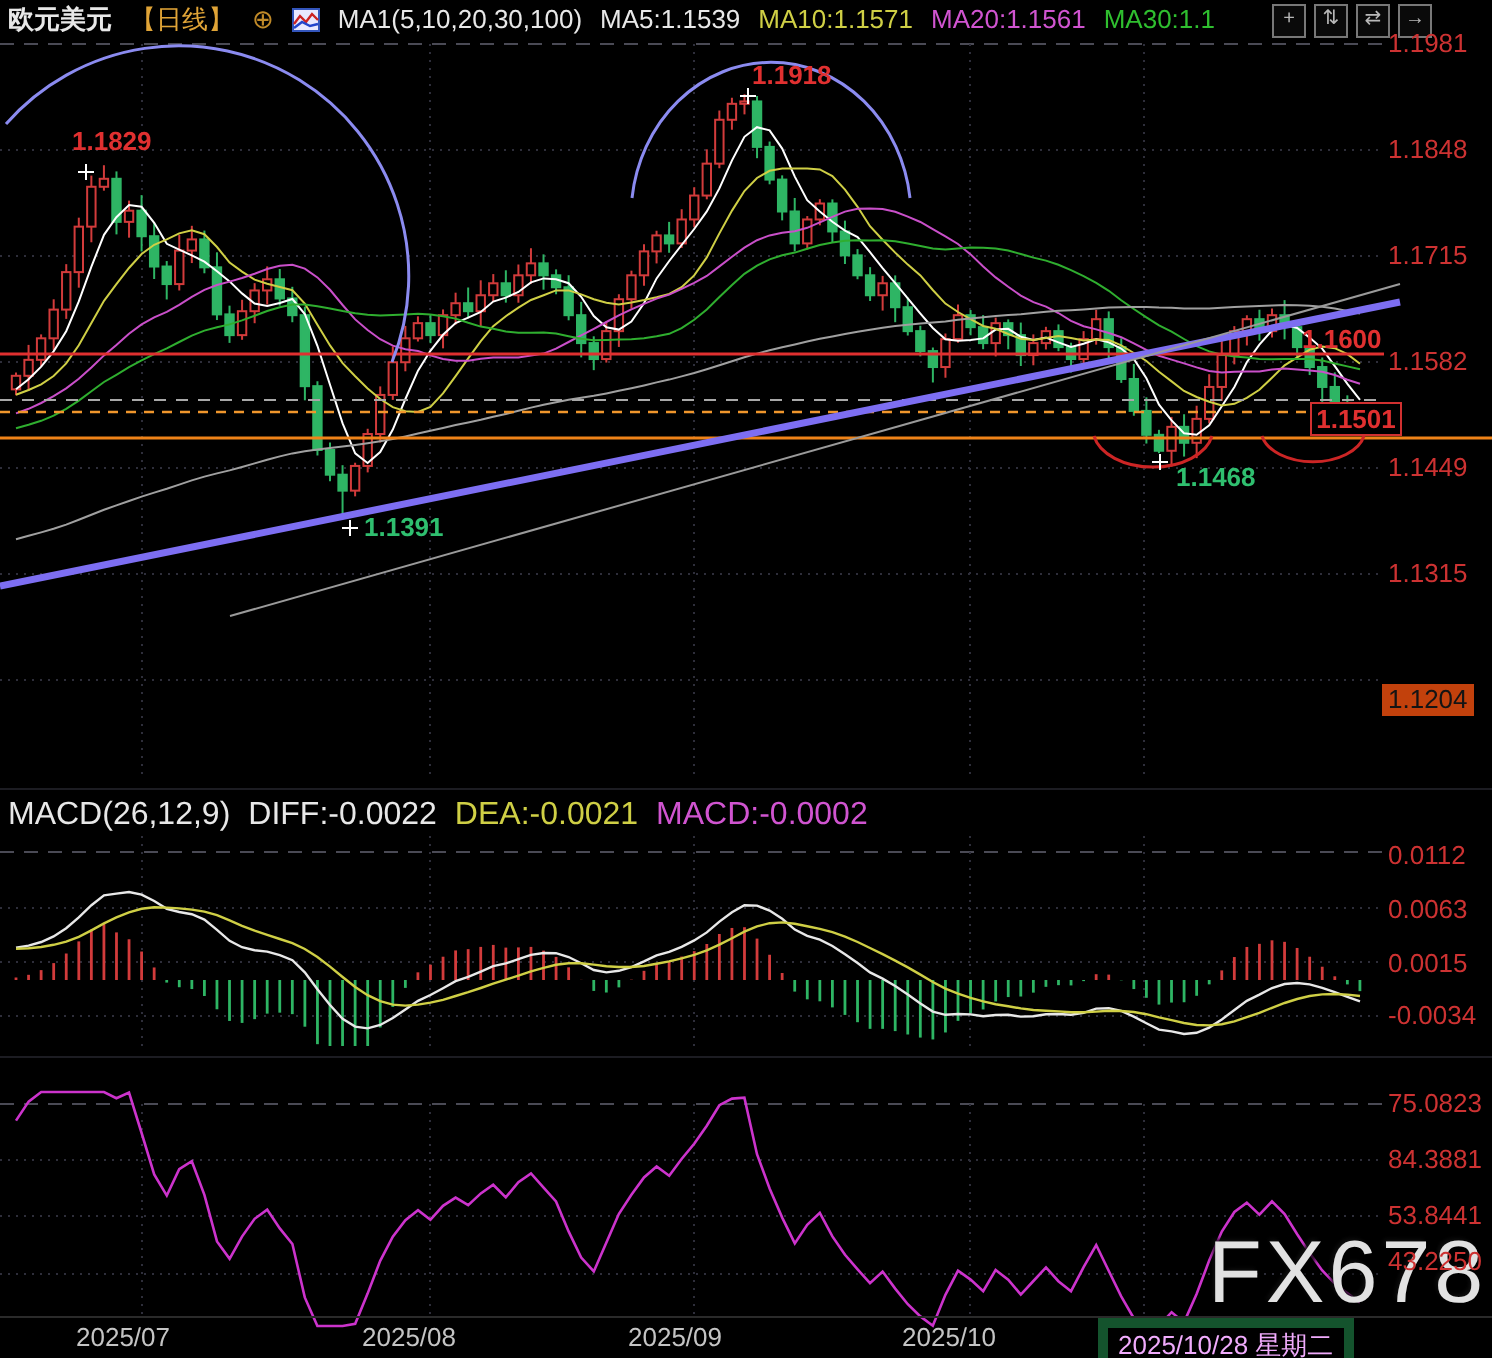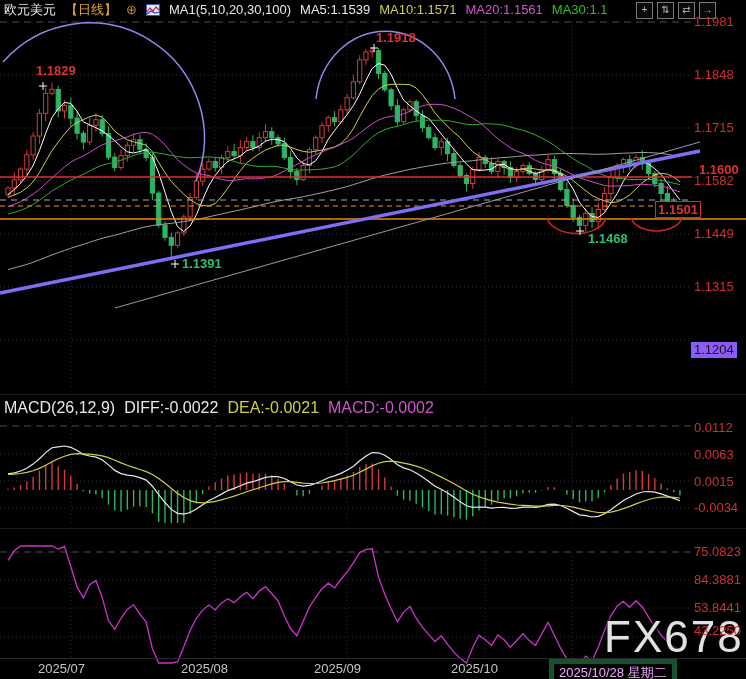--- a/index.html
+++ b/index.html
@@ -14,24 +14,24 @@
   .t-plus{color:#c08a28;font-size:13px;}
   .t-ma10,.t-yellow{color:#cfcf45;}
   .t-ma20,.t-magenta{color:#d054d0;}
   .t-ma30{color:#2fbf2f;}
   #toolbar{right:30px;top:2px;display:flex;gap:4px;}
   .tool{width:15px;height:15px;border:1px solid #787878;color:#b8b8b8;font-size:10px;
         line-height:14px;text-align:center;background:#0a0a0a;}
   
   .plabel{color:#cd3232;font-size:13px;left:694px;}
   .ann{font-weight:bold;font-size:13px;}
-  #resistance-label{left:651px;top:162px;color:#e03030;font-weight:bold;font-size:13px;padding-left:48px;}
+  #resistance-label{left:651px;top:162px;color:#e03030;font-weight:bold;font-size:13px;}
   #price-tag{left:655px;top:201px;width:44px;height:15px;border:1px solid #d03030;color:#e03030;
              font-weight:bold;font-size:13px;line-height:15px;text-align:center;background:#000;}
-  #low-marker{left:691px;top:342px;background:#8b5cf6;color:#141414;font-size:13px;height:16px;
+  #low-marker{left:691px;top:342px;background:#c2410c;color:#141414;font-size:13px;height:16px;
               line-height:16px;padding:0 3px;}
   
   #macd-header{left:4px;top:399px;display:flex;gap:9px;font-size:16px;}
   #rsi-header{left:4px;top:535px;display:flex;gap:9px;font-size:13px;}
   
   .dlabel{color:#c4c4c4;font-size:13px;top:661px;}
   #date-highlight{left:549px;top:659px;border:5px solid #14532d;color:#f0abfc;font-size:13px;
                   height:17px;line-height:17px;padding:0 5px;background:#000;}
   #watermark{left:604px;top:612px;z-index:2;font-size:44px;letter-spacing:2px;color:#e2e2e2;
              text-shadow:2px 2px 3px #000,-1px -1px 2px #111;}
@@ -442,21 +442,21 @@
         <line x1="679.96" y1="490" x2="679.96" y2="495.5659546714588" stroke="#2eb564" stroke-width="1.4"></line>
         <polyline points="8.0,473.8 14.3,472.8 20.6,471.0 26.8,468.2 33.1,464.1 39.4,458.7 45.7,452.6 52.0,447.7 58.2,446.8 64.5,446.0 70.8,447.3 77.1,450.5 83.4,454.4 89.6,456.0 95.9,457.1 102.2,459.8 108.5,464.9 114.8,470.4 121.0,473.6 127.3,475.1 133.6,475.8 139.9,477.6 146.2,480.1 152.4,486.2 158.7,494.6 165.0,502.5 171.3,509.4 177.6,513.3 183.8,514.2 190.1,512.5 196.4,509.0 202.7,504.7 209.0,500.4 215.2,497.5 221.5,494.1 227.8,490.6 234.1,488.4 240.4,485.8 246.6,483.1 252.9,481.7 259.2,479.6 265.5,477.4 271.8,476.5 278.0,476.6 284.3,478.5 290.6,481.6 296.9,485.0 303.2,486.2 309.4,485.4 315.7,483.5 322.0,480.7 328.3,477.7 334.6,475.9 340.8,473.4 347.1,470.2 353.4,466.2 359.7,460.8 366.0,456.1 372.2,452.6 378.5,452.8 384.8,455.3 391.1,459.4 397.4,464.8 403.6,467.9 409.9,469.8 416.2,473.0 422.5,477.1 428.8,481.5 435.0,486.2 441.3,489.3 447.6,493.0 453.9,497.3 460.2,501.7 466.4,505.8 472.7,507.4 479.0,507.0 485.3,507.2 491.6,508.1 497.8,507.5 504.1,507.4 510.4,508.3 516.7,508.1 523.0,507.1 529.2,507.0 535.5,507.4 541.8,506.4 548.1,504.3 554.4,504.1 560.6,505.5 566.9,508.3 573.2,511.6 579.5,514.8 585.8,515.7 592.0,517.0 598.3,516.4 604.6,513.8 610.9,509.7 617.2,505.0 623.4,500.4 629.7,497.3 636.0,494.0 642.3,492.0 648.6,491.5 654.8,492.2 661.1,493.9 667.4,496.1 673.7,498.4 680.0,500.7" stroke="#e8e8e8" stroke-width="1.2"></polyline>
         <polyline points="8.0,474.4 14.3,474.1 20.6,473.5 26.8,472.4 33.1,470.8 39.4,468.4 45.7,465.2 52.0,461.7 58.2,458.7 64.5,456.2 70.8,454.4 77.1,453.6 83.4,453.8 89.6,454.2 95.9,454.8 102.2,455.8 108.5,457.6 114.8,460.2 121.0,462.9 127.3,465.3 133.6,467.4 139.9,469.5 146.2,471.6 152.4,474.5 158.7,478.5 165.0,483.3 171.3,488.5 177.6,493.5 183.8,497.6 190.1,500.6 196.4,502.3 202.7,502.8 209.0,502.3 215.2,501.3 221.5,499.9 227.8,498.0 234.1,496.1 240.4,494.0 246.6,491.8 252.9,489.8 259.2,487.8 265.5,485.7 271.8,483.9 278.0,482.4 284.3,481.6 290.6,481.6 296.9,482.3 303.2,483.1 309.4,483.5 315.7,483.5 322.0,483.0 328.3,481.9 334.6,480.7 340.8,479.2 347.1,477.4 353.4,475.2 359.7,472.3 366.0,469.1 372.2,465.8 378.5,463.2 384.8,461.6 391.1,461.2 397.4,461.9 403.6,463.1 409.9,464.4 416.2,466.1 422.5,468.3 428.8,471.0 435.0,474.0 441.3,477.1 447.6,480.3 453.9,483.7 460.2,487.3 466.4,491.0 472.7,494.3 479.0,496.8 485.3,498.9 491.6,500.7 497.8,502.1 504.1,503.1 510.4,504.2 516.7,505.0 523.0,505.4 529.2,505.7 535.5,506.1 541.8,506.1 548.1,505.8 554.4,505.4 560.6,505.5 566.9,506.0 573.2,507.1 579.5,508.7 585.8,510.1 592.0,511.5 598.3,512.5 604.6,512.7 610.9,512.1 617.2,510.7 623.4,508.6 629.7,506.4 636.0,503.9 642.3,501.5 648.6,499.5 654.8,498.0 661.1,497.2 667.4,497.0 673.7,497.3 680.0,498.0" stroke="#cfcf45" stroke-width="1.2"></polyline>
       </g>
       <g clip-path="url(#clip-rsi)" fill="none">
         <polyline points="8.0,560.3 14.3,550.8 20.6,546.0 26.8,546.0 33.1,546.0 39.4,546.0 45.7,546.0 52.0,546.0 58.2,549.1 64.5,546.3 70.8,566.5 77.1,587.2 83.4,597.8 89.6,584.6 95.9,580.6 102.2,597.4 108.5,620.7 114.8,629.4 121.0,618.3 127.3,609.4 133.6,604.8 139.9,614.2 146.2,622.0 152.4,648.7 158.7,663.0 165.0,663.0 171.3,663.0 177.6,661.9 183.8,646.8 190.1,630.4 196.4,618.3 202.7,610.1 209.0,605.1 215.2,609.9 221.5,602.9 227.8,598.8 234.1,602.6 240.4,596.7 246.6,592.4 252.9,598.7 259.2,591.1 265.5,586.7 271.8,593.8 278.0,600.7 284.3,615.7 290.6,628.8 296.9,635.7 303.2,621.3 309.4,607.0 315.7,597.4 322.0,588.7 328.3,583.2 334.6,587.9 340.8,579.5 347.1,571.9 353.4,562.9 359.7,552.6 366.0,549.3 372.2,548.8 378.5,577.1 384.8,594.2 391.1,608.8 397.4,621.7 403.6,612.4 409.9,606.4 416.2,618.2 422.5,627.4 428.8,634.7 435.0,641.6 441.3,635.8 447.6,644.3 453.9,652.1 460.2,658.2 466.4,662.9 472.7,647.4 479.0,635.3 485.3,639.8 491.6,645.6 497.8,635.0 504.1,639.8 510.4,647.3 516.7,640.5 523.0,633.7 529.2,640.6 535.5,645.6 541.8,633.6 548.1,622.5 554.4,635.5 560.6,648.2 566.9,659.1 573.2,663.0 579.5,663.0 585.8,656.1 592.0,661.2 598.3,647.0 604.6,630.3 610.9,615.8 617.2,606.0 623.4,601.3 629.7,607.3 636.0,600.7 642.3,607.0 648.6,617.1 654.8,626.5 661.1,635.2 667.4,641.8 673.7,646.6 680.0,651.3" stroke="#cc33cc" stroke-width="1.3"></polyline>
       </g>
     </svg>
 
   <div id="header" class="overlay">
-    <span class="t-white" style="font-weight:normal">欧元美元</span>
+    <span class="t-white" style="font-weight:bold">欧元美元</span>
     <span class="t-period">【日线】</span>
     <span class="t-plus">⊕</span>
     <span style="display:inline-block;line-height:0;">
       <svg width="14" height="12">
           <rect x="0.5" y="0.5" width="13" height="11" fill="#e8e8ff" stroke="#3355bb"></rect>
           <polyline points="1,8 4,4 7,7 10,3 13,6" fill="none" stroke="#cc2222" stroke-width="1.2"></polyline>
           <polyline points="1,10 5,7 9,9 13,8" fill="none" stroke="#2244cc" stroke-width="1.2"></polyline>
         </svg>
     </span>
     <span class="t-white">MA1(5,10,20,30,100)</span>

